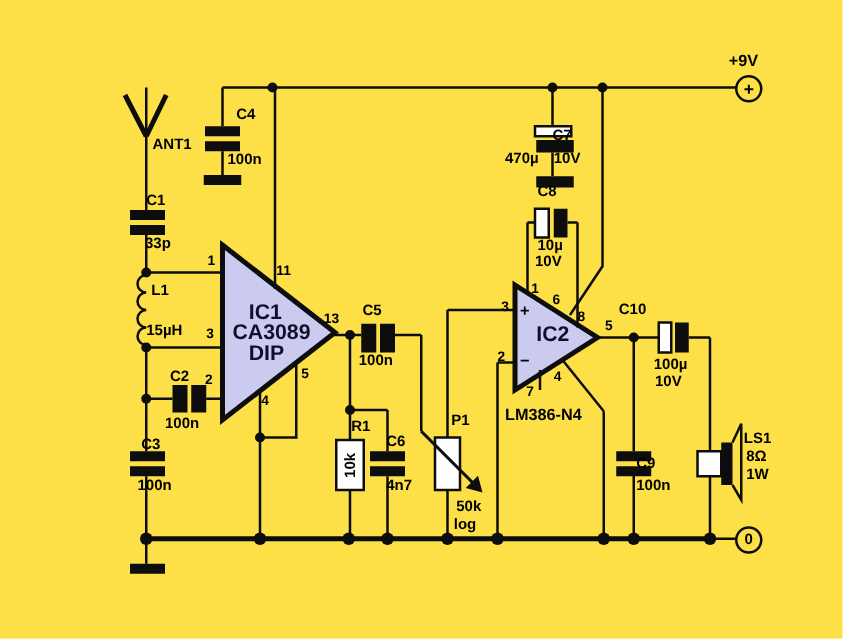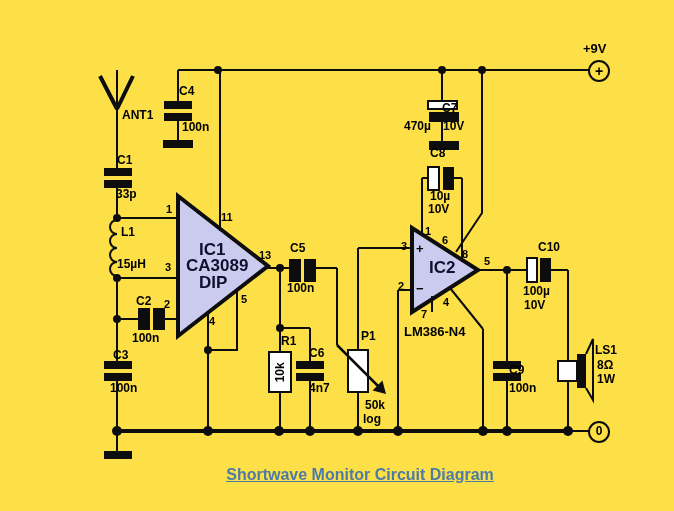--- a/index.html
+++ b/index.html
@@ -195,21 +195,21 @@
 
 <div class="lbl" style="left:121px;top:226px">L1</div>
 <div class="lbl" style="left:117px;top:258px">15µH</div>
 
 <div class="lbl" style="left:136px;top:295px">C2</div>
 <div class="lbl" style="left:132px;top:332px">100n</div>
 
 <div class="lbl" style="left:113px;top:349px">C3</div>
 <div class="lbl" style="left:110px;top:382px">100n</div>
 
-<div class="lbl" style="left:179px;top:85px">C4</div>
+<div class="lbl" style="left:189px;top:85px">C4</div>
 <div class="lbl" style="left:182px;top:121px">100n</div>
 
 <div class="lbl pin" style="left:166px;top:204px">1</div>
 <div class="lbl pin" style="left:221px;top:212px">11</div>
 <div class="lbl pin" style="left:165px;top:262px">3</div>
 <div class="lbl pin" style="left:164px;top:299px">2</div>
 <div class="lbl pin" style="left:259px;top:250px">13</div>
 <div class="lbl pin" style="left:241px;top:294px">5</div>
 <div class="lbl pin" style="left:209px;top:316px">4</div>
 <div class="lbl icname" style="left:199px;top:241px">IC1</div>
@@ -246,23 +246,22 @@
 <div class="lbl pin" style="left:462px;top:249px">8</div>
 <div class="lbl pin" style="left:484px;top:256px">5</div>
 <div class="lbl pin" style="left:443px;top:297px">4</div>
 <div class="lbl pin" style="left:421px;top:309px">7</div>
 <div class="lbl icname" style="left:429px;top:259px">IC2</div>
 <div class="lbl partname" style="left:404px;top:325px">LM386-N4</div>
 
 <div class="lbl" style="left:509px;top:364px">C9</div>
 <div class="lbl" style="left:509px;top:382px">100n</div>
 
-<div class="lbl" style="left:538px;top:241px">C10</div>
+<div class="lbl" style="left:495px;top:241px">C10</div>
 <div class="lbl" style="left:523px;top:285px">100µ</div>
 <div class="lbl" style="left:524px;top:299px">10V</div>
 
 <div class="lbl" style="left:595px;top:344px">LS1</div>
 <div class="lbl" style="left:597px;top:359px">8Ω</div>
 <div class="lbl" style="left:597px;top:373px">1W</div>
 
-<div id="title-link">Shortwave Monitor Circuit Diagram</div>
 
 </div>
 
 </body></html>

